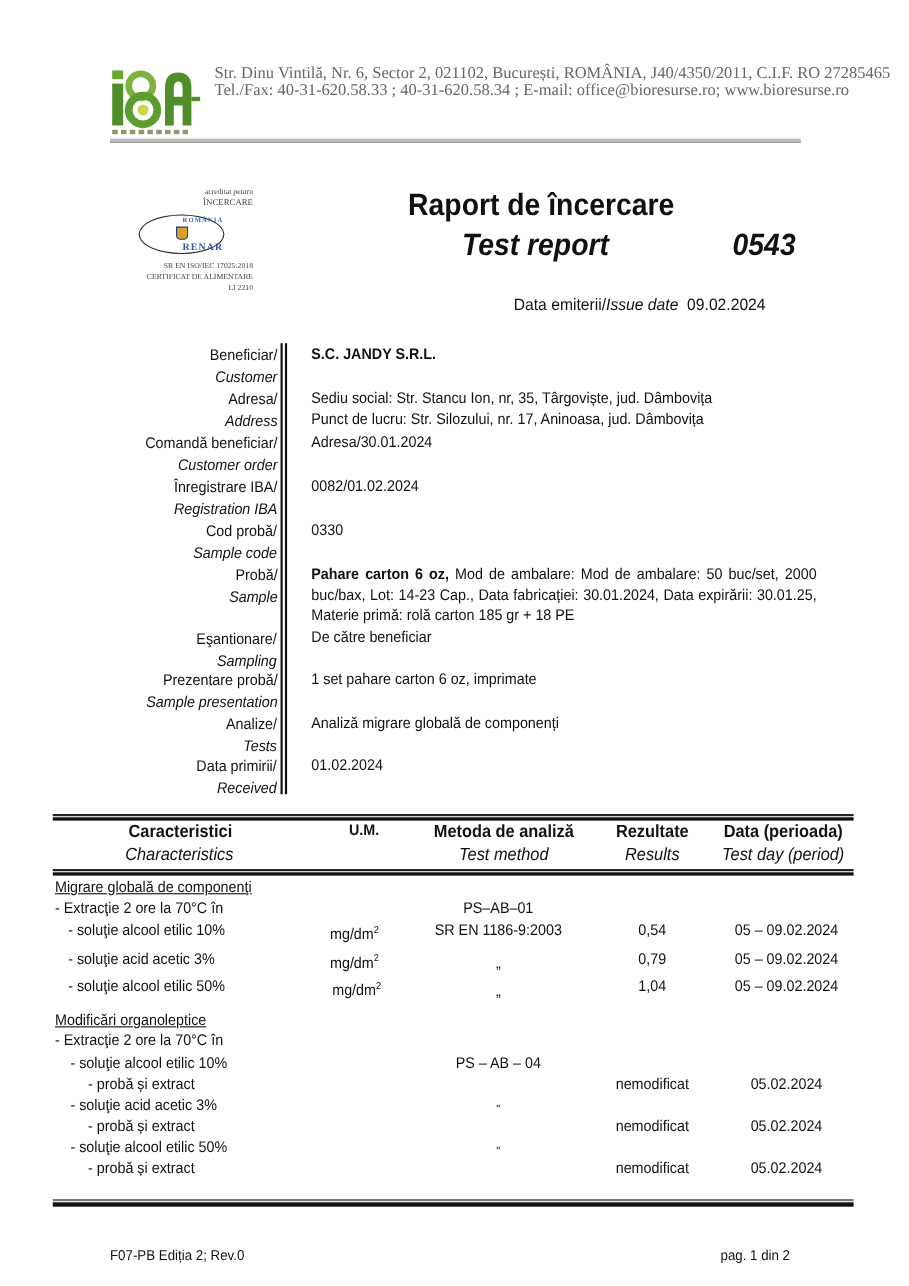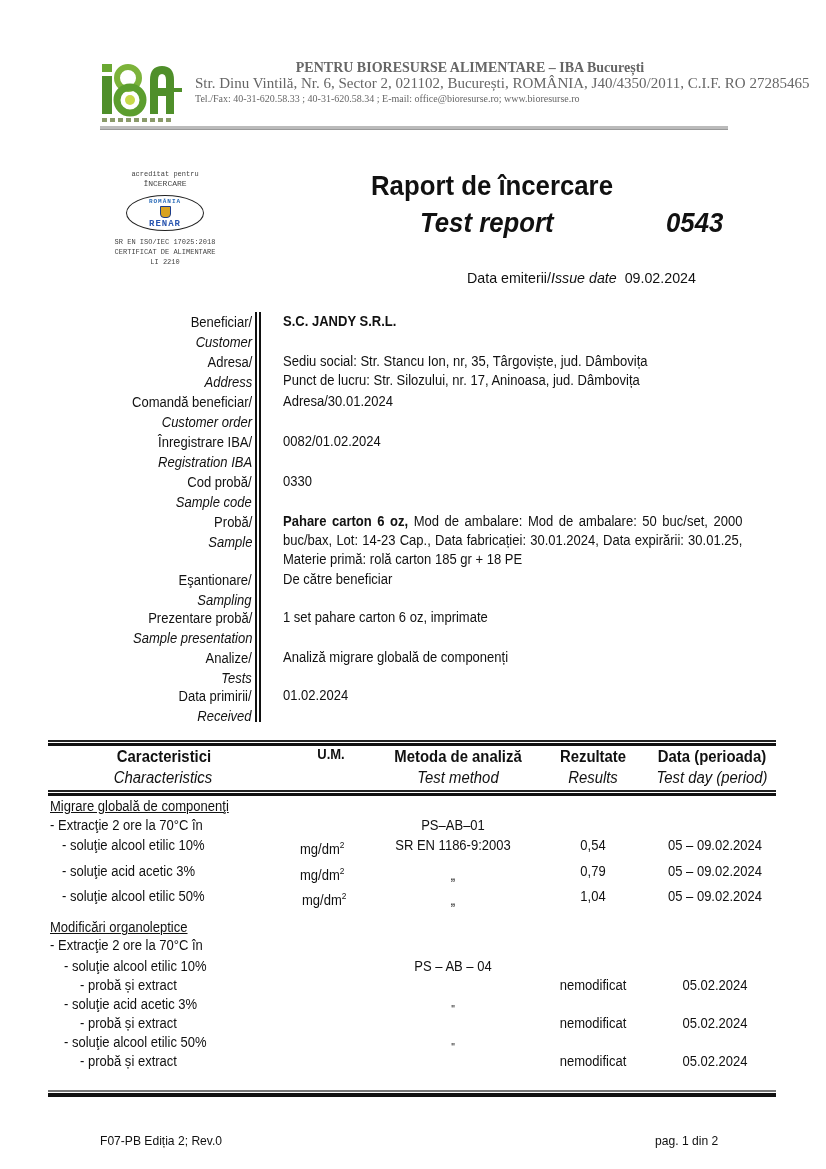--- a/index.html
+++ b/index.html
@@ -6,25 +6,25 @@
   body { width: 826px; height: 1169px; position: relative; overflow: hidden;
          font-family: "Liberation Sans", sans-serif; color: #111; }
   .abs { position: absolute; }
 
   
   .logo { left: 100px; top: 60px; width: 88px; height: 66px; }
   .inst { left: 195px; top: 60px; width: 550px; font-family: "Liberation Serif", serif; color: #555; }
   .inst .l1 { text-align: center; font-size: 14px; letter-spacing: 0.2px; line-height: 16px; font-weight: bold; color:#666; }
   .inst .l2 { text-align: center; font-size: 14px; line-height: 16px; font-weight: bold; color:#666; }
   .inst .l3 { font-size: 15px; line-height: 15px; color:#666; white-space: nowrap; }
-  .inst .l4 { font-size: 10px; line-height: 15px; color:#666; white-space: nowrap; }
+  .inst .l4 { font-size: 15px; line-height: 15px; color:#666; white-space: nowrap; }
   .hrule { left: 100px; top: 126px; width: 628px; height: 3px; background: #bbb; border-bottom:1px solid #999; }
 
   
-  .accr { left: 100px; top: 170px; width: 130px; text-align: center; font-family: Liberation Mono, monospace; color: #444; }
+  .accr { left: 100px; top: 170px; width: 130px; text-align: right; font-family: Liberation Serif, serif; color: #444; }
   .accr .t1 { font-size: 7px; line-height: 9px; }
   .accr .t2 { font-size: 8px; line-height: 10px; }
   .accr .oval { width: 76px; height: 34px; border: 1.5px solid #222; border-radius: 50%; margin: 6px auto 6px; position: relative; }
   .accr .oval .ro { position:absolute; top:2px; left:0; right:0; font-size:6px; color:#2a6bb8; letter-spacing:1px; font-weight:bold;}
   .accr .oval .shield { position:absolute; top:10px; left:33px; width:9px; height:10px; background:#d8a220; border:1px solid #1c3d8c; border-radius:0 0 4px 4px; }
   .accr .oval .renar { position:absolute; bottom:1px; left:0; right:0; font-size:9px; color:#2a56b0; font-weight:bold; letter-spacing:1px; }
   .accr .t3 { font-size: 7px; line-height: 10px; }
 
   
   .title1 { left: 371px; top: 170px; font-size: 28px; font-weight: bold; white-space: nowrap; transform: scaleX(0.92); transform-origin: left; }
@@ -73,21 +73,20 @@
       <rect x="26" y="58" width="5" height="4"></rect>
         <rect x="34" y="58" width="5" height="4"></rect>
         <rect x="42" y="58" width="5" height="4"></rect>
       <rect x="50" y="58" width="5" height="4"></rect>
         <rect x="58" y="58" width="5" height="4"></rect>
         <rect x="66" y="58" width="5" height="4"></rect>
     </g>
   </svg>
 </div>
 <div class="abs inst">
-  <div class="l2">PENTRU  BIORESURSE ALIMENTARE – IBA București</div>
   <div class="l3">Str. Dinu Vintilă, Nr. 6, Sector 2, 021102, București, ROMÂNIA, J40/4350/2011, C.I.F. RO 27285465</div>
   <div class="l4">Tel./Fax: 40-31-620.58.33 ; 40-31-620.58.34 ; E-mail: office@bioresurse.ro; www.bioresurse.ro</div>
 </div>
 <div class="abs hrule"></div>
 
 <div class="abs accr">
   <div class="t1">acreditat pentru</div>
   <div class="t2">ÎNCERCARE</div>
   <div class="oval">
     <div class="ro">ROMÂNIA</div>

